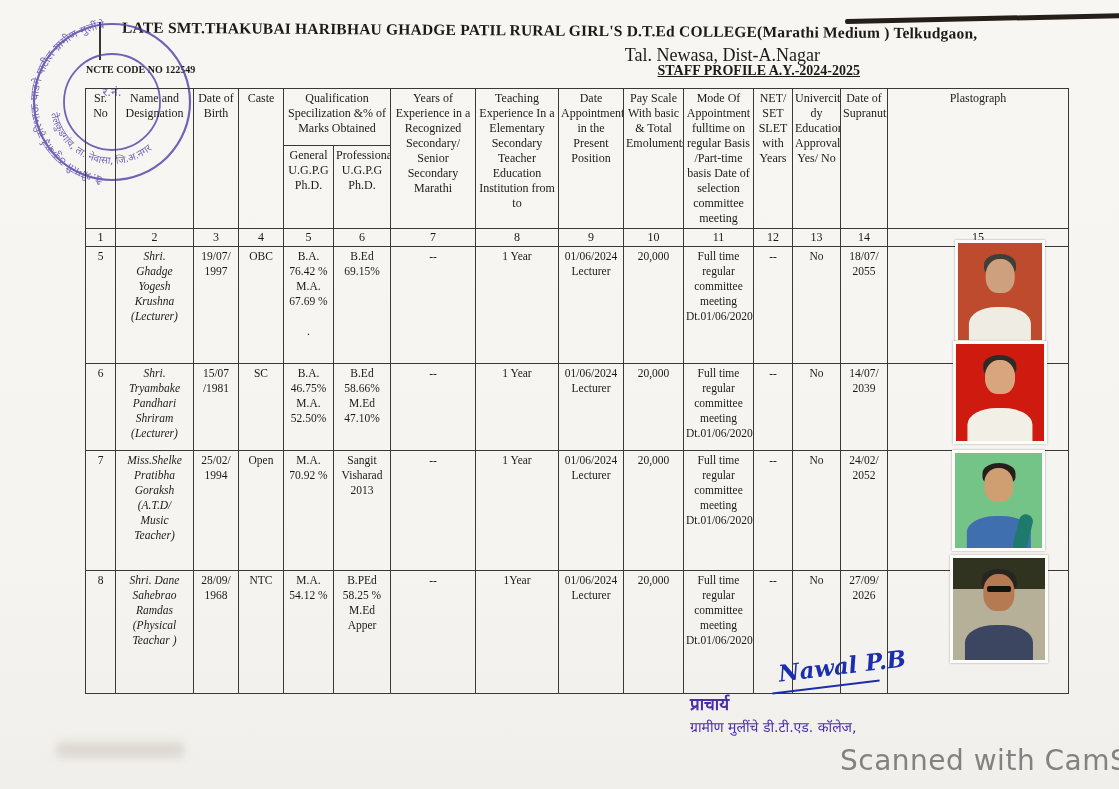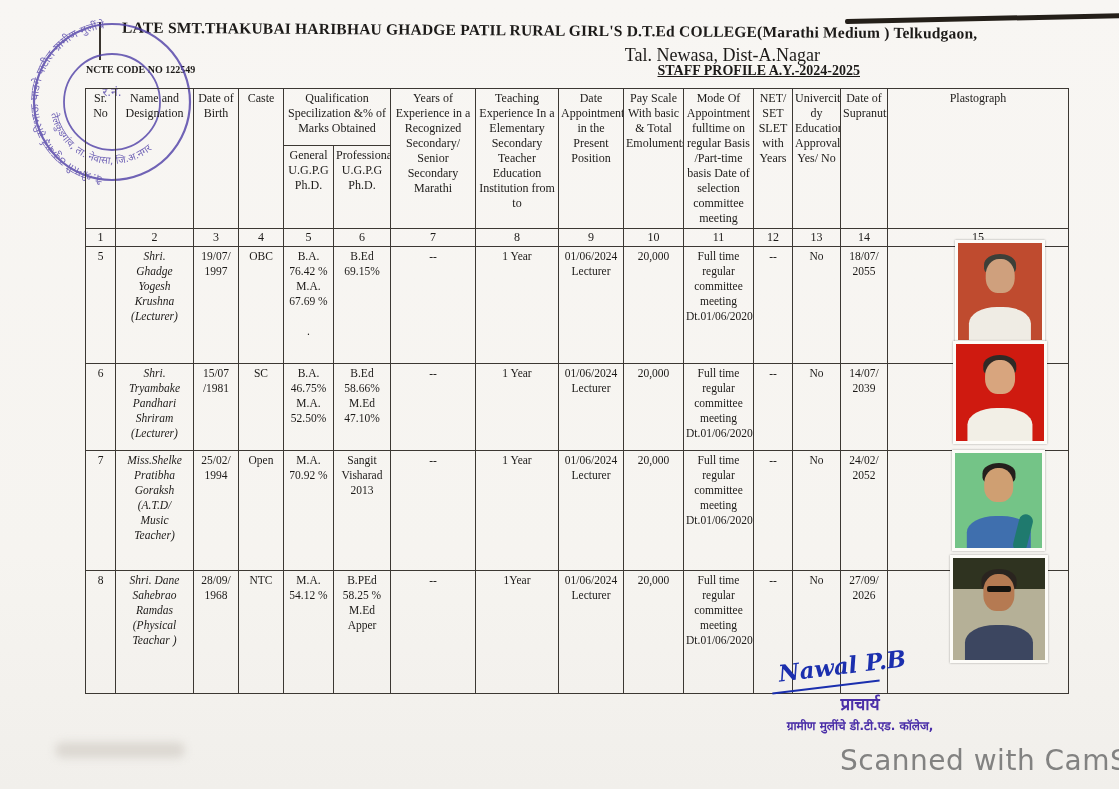--- a/index.html
+++ b/index.html
@@ -49,24 +49,24 @@
   .head{position:absolute;left:50%;transform:translateX(-50%);top:16%;width:34%;height:36%;border-radius:46% 46% 42% 42%;}
   .hair{position:absolute;left:50%;transform:translateX(-50%);top:11%;width:38%;height:22%;border-radius:50% 50% 30% 30%;}
   .torso{position:absolute;left:50%;transform:translateX(-50%);bottom:-4%;width:74%;height:38%;border-radius:45% 45% 0 0;}
   .sash{position:absolute;right:14%;bottom:-4%;width:16%;height:40%;transform:rotate(14deg);border-radius:8px;}
   .foliage{position:absolute;left:0;right:0;top:0;height:30%;}
   .shades{position:absolute;left:50%;transform:translateX(-50%);top:27%;width:26%;height:6%;background:#15130f;border-radius:2px;}
 
   
   .signature{position:absolute;left:778px;top:652px;font-size:23px;font-style:italic;font-weight:700;color:#1b2fae;transform:rotate(-7deg);font-family:"DejaVu Serif",serif;}
   .sig-underline{position:absolute;left:772px;top:686px;width:108px;height:0;border-bottom:2.5px solid #1b2fae;transform:rotate(-7deg);}
-  .stamp-lines{position:absolute;left:690px;top:692px;width:340px;text-align:center;color:#4b2fa8;font-family:"DejaVu Sans",sans-serif;}
+  .stamp-lines{position:absolute;left:690px;top:692px;width:340px;text-align:left;color:#4b2fa8;font-family:"DejaVu Sans",sans-serif;}
   .stamp-l1{font-size:17px;font-weight:700;}
   .stamp-l2{font-size:15px;font-weight:700;margin-top:3px;}
-  .stamp-l3{font-size:12px;font-weight:700;margin-top:2px;}
+  .stamp-l3{font-size:14px;font-weight:400;margin-top:2px;}
   .stamp-l4{font-size:14px;font-weight:700;margin-top:1px;}
   .watermark{position:absolute;left:840px;top:744px;font-size:28px;color:#6f6f6f;font-family:"DejaVu Sans",sans-serif;font-weight:400;letter-spacing:.5px;opacity:.85;white-space:nowrap;}
 </style>
 </head>
 <body>
 
 <div class="scanline-top"></div>
 <div class="pen-tick"></div>
 <div class="smudge"></div>
 

